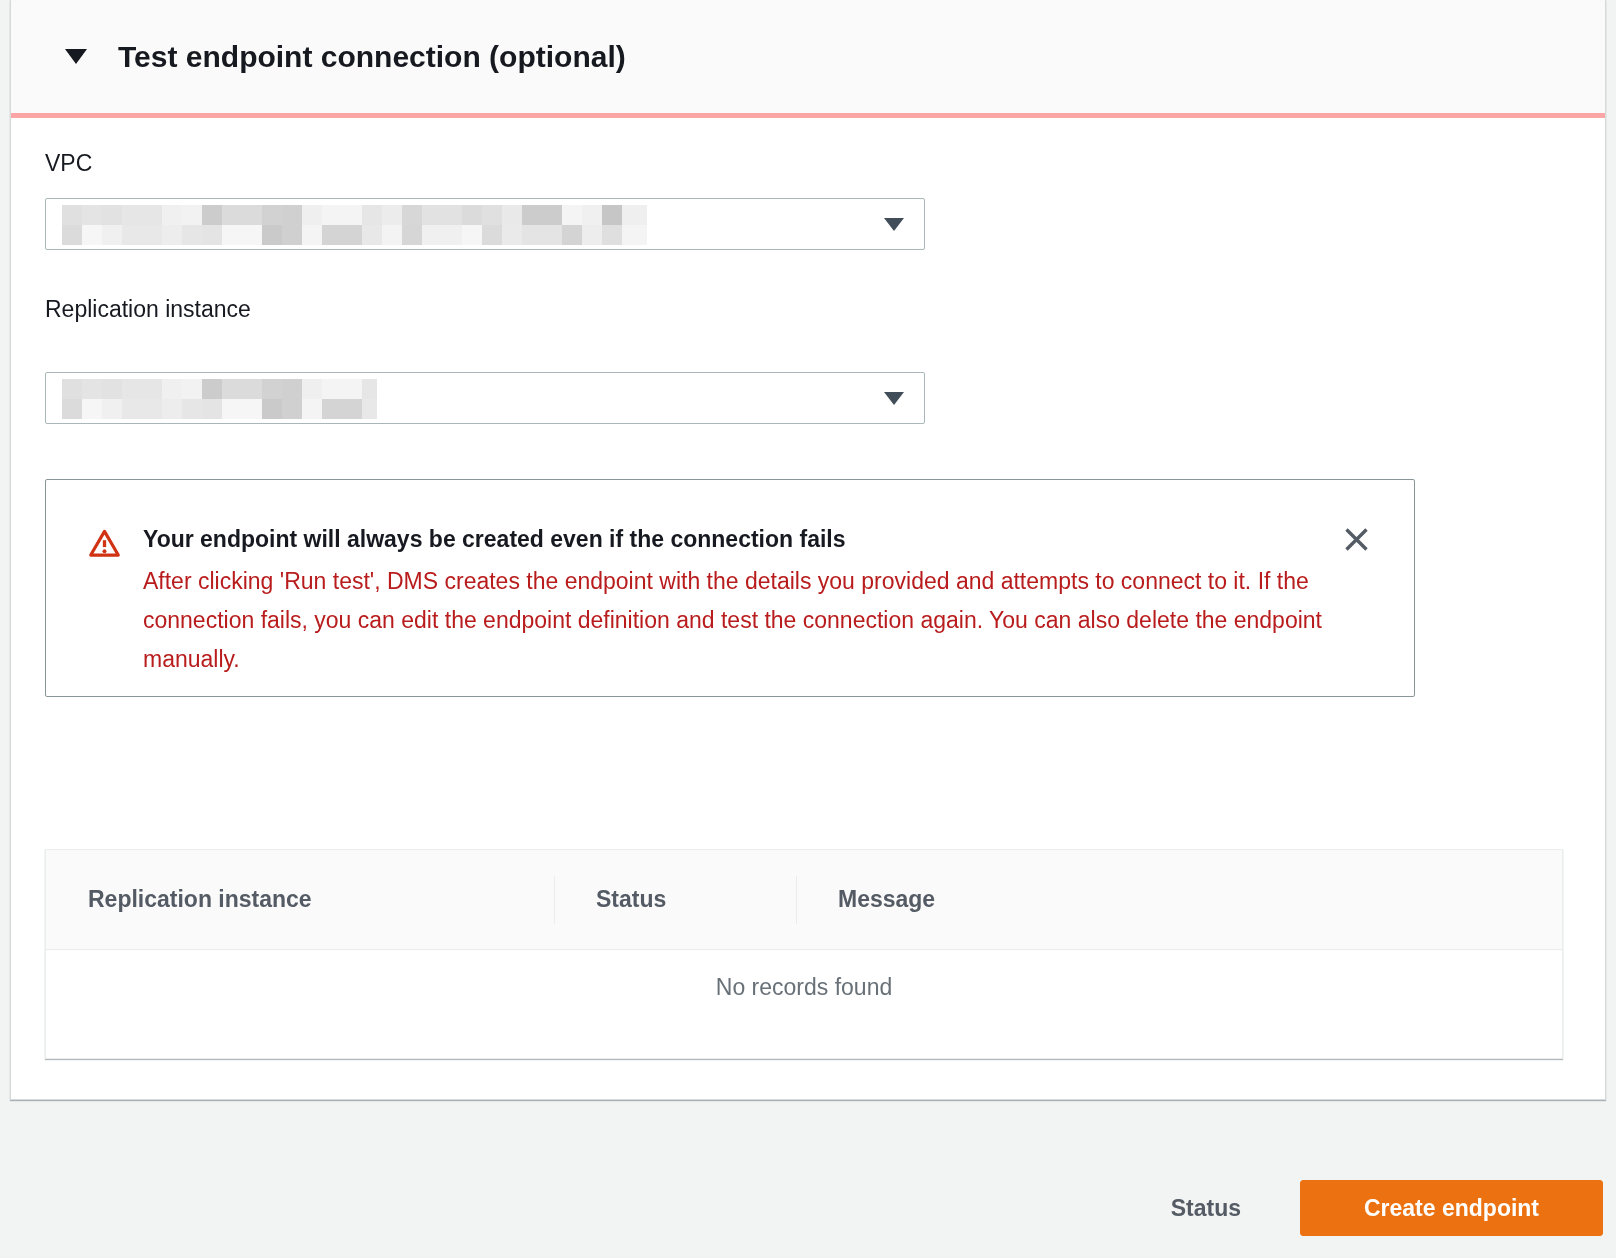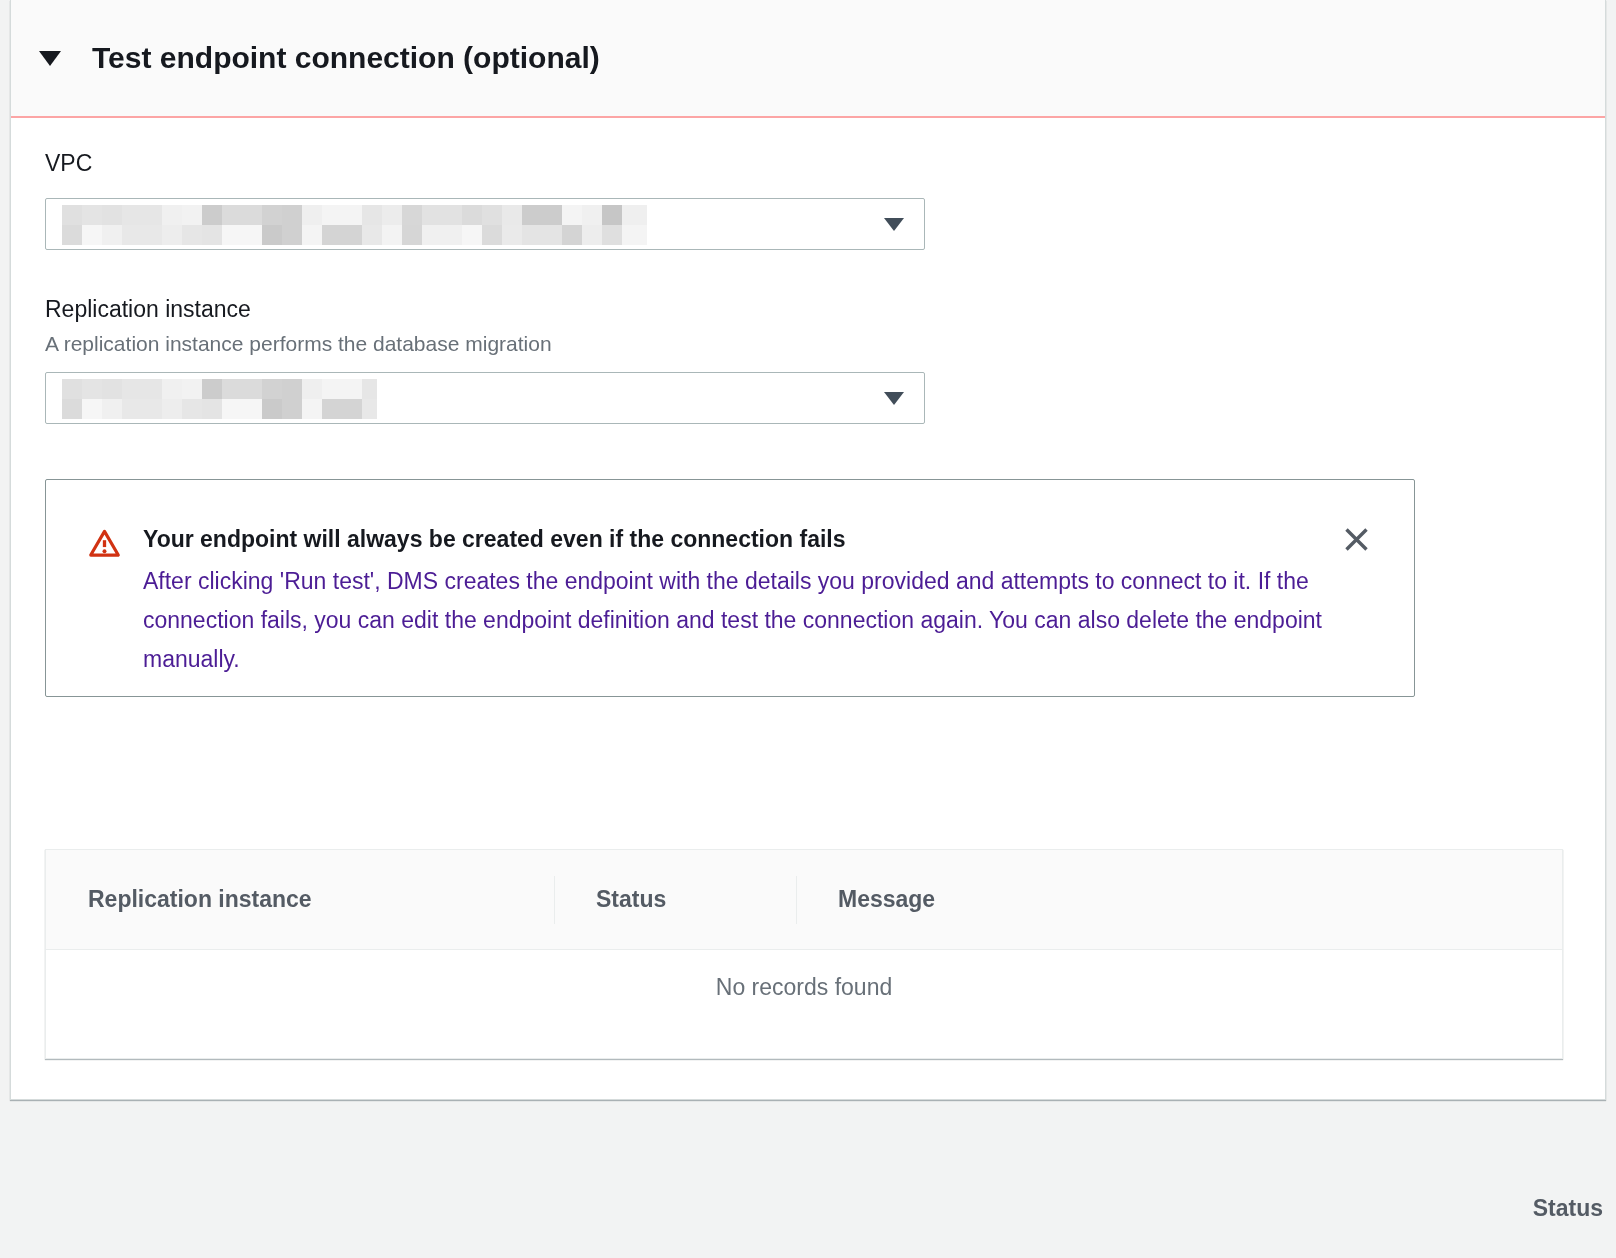--- a/index.html
+++ b/index.html
@@ -5,22 +5,22 @@
   html,body{margin:0;padding:0;width:1616px;height:1258px;overflow:hidden;
     background:#f2f3f3;font-family:"Liberation Sans","DejaVu Sans",sans-serif;
     -webkit-font-smoothing:antialiased;}
   *{box-sizing:border-box;}
 
   
   .panel{position:absolute;left:10px;top:0;width:1596px;height:1100px;
     background:#ffffff;border:1px solid #d5dbdb;border-top:none;
     box-shadow:0 1px 1px 0 rgba(0,28,36,.3);}
   .panel-header{position:absolute;left:0;top:0;right:0;height:118px;
-    background:#fafafa;border-bottom:2px solid #fca5a5;
-    display:flex;align-items:center;padding-left:28px;cursor:pointer;}
+    background:#fafafa;border-bottom:5px solid #fca5a5;
+    display:flex;align-items:center;padding-left:54px;cursor:pointer;}
   .disclosure{width:0;height:0;border-left:11px solid transparent;
     border-right:11px solid transparent;border-top:15px solid #16191f;
     margin-right:31px;flex:none;}
   .panel-title{font-size:30px;font-weight:700;color:#16191f;margin:0;line-height:1;}
 
   
   .field-label{position:absolute;left:34px;font-size:23px;color:#16191f;line-height:30px;}
   .field-desc{position:absolute;left:34px;font-size:21px;color:#687078;line-height:26px;}
   .select{position:absolute;left:34px;width:880px;height:52px;background:#fff;
     border:1px solid #aab7b8;border-radius:2px;cursor:pointer;}
@@ -29,21 +29,21 @@
     border-top:13px solid #414d59;}
   .mosaic{position:absolute;left:16px;top:6px;height:40px;overflow:hidden;}
   .mosaic i{display:block;}
 
   
   .warning{position:absolute;left:34px;top:479px;width:1370px;height:218px;
     background:#fff;border:1px solid #879596;border-radius:2px;
     display:flex;align-items:flex-start;padding:44px 46px 0 42px;}
   .warn-icon{flex:none;margin:3px 22px 0 0;}
   .warn-title{font-size:23px;font-weight:700;color:#16191f;line-height:30px;margin:0;}
-  .warn-body{font-size:23px;color:#4c1d95;line-height:39px;margin:8px 0 0 0;max-width:1300px;}
+  .warn-body{font-size:23px;color:#b91c1c;line-height:39px;margin:8px 0 0 0;max-width:1300px;}
   .warn-close{position:absolute;top:42px;right:41px;width:34px;height:34px;
     display:flex;align-items:center;justify-content:center;cursor:pointer;background:none;border:none;padding:0;}
 
   
   .btn-orange{display:flex;align-items:center;justify-content:center;
     background:#ec7211;border:1px solid #ec7211;border-radius:3px;
     color:#ffffff;font-size:23px;font-weight:700;cursor:pointer;
     font-family:"Liberation Sans","DejaVu Sans",sans-serif;}
   .run-test{position:absolute;left:34px;top:748px;min-width:200px;height:58px;padding:0 40px;}
 
@@ -140,21 +140,20 @@
         <i style="position:absolute;left:500px;top:20px;width:20px;height:20px;background:rgb(212,212,212)"></i>
         <i style="position:absolute;left:520px;top:20px;width:20px;height:20px;background:rgb(237,237,237)"></i>
         <i style="position:absolute;left:540px;top:20px;width:20px;height:20px;background:rgb(223,223,223)"></i>
         <i style="position:absolute;left:560px;top:20px;width:20px;height:20px;background:rgb(244,244,244)"></i>
         <i style="position:absolute;left:580px;top:20px;width:20px;height:20px;background:rgb(244,244,244)"></i>
       </div>
     <span class="caret"></span>
   </div>
 
   <label class="field-label" style="top:294px">Replication instance</label>
-  <div class="field-desc" style="top:331px">A replication instance performs the database migration</div>
   <div class="select" style="top:372px">
     <div class="mosaic" style="width: 315px; position: absolute;">
         <i style="position:absolute;left:0px;top:0px;width:20px;height:20px;background:rgb(224,224,224)"></i>
         <i style="position:absolute;left:20px;top:0px;width:20px;height:20px;background:rgb(228,228,228)"></i>
         <i style="position:absolute;left:40px;top:0px;width:20px;height:20px;background:rgb(226,226,226)"></i>
         <i style="position:absolute;left:60px;top:0px;width:20px;height:20px;background:rgb(230,230,230)"></i>
         <i style="position:absolute;left:80px;top:0px;width:20px;height:20px;background:rgb(230,230,230)"></i>
         <i style="position:absolute;left:100px;top:0px;width:20px;height:20px;background:rgb(240,240,240)"></i>
         <i style="position:absolute;left:120px;top:0px;width:20px;height:20px;background:rgb(242,242,242)"></i>
         <i style="position:absolute;left:140px;top:0px;width:20px;height:20px;background:rgb(204,204,204)"></i>
@@ -214,13 +213,14 @@
     </div>
     <div class="tbody">
       <div class="empty">No records found</div>
     </div>
   </div>
 
 </div>
 
 <div class="footer-actions">
   <button class="link-btn">Status</button>
+  <button class="btn-orange create-btn">Create endpoint</button>
 </div>
 
 </body></html>

